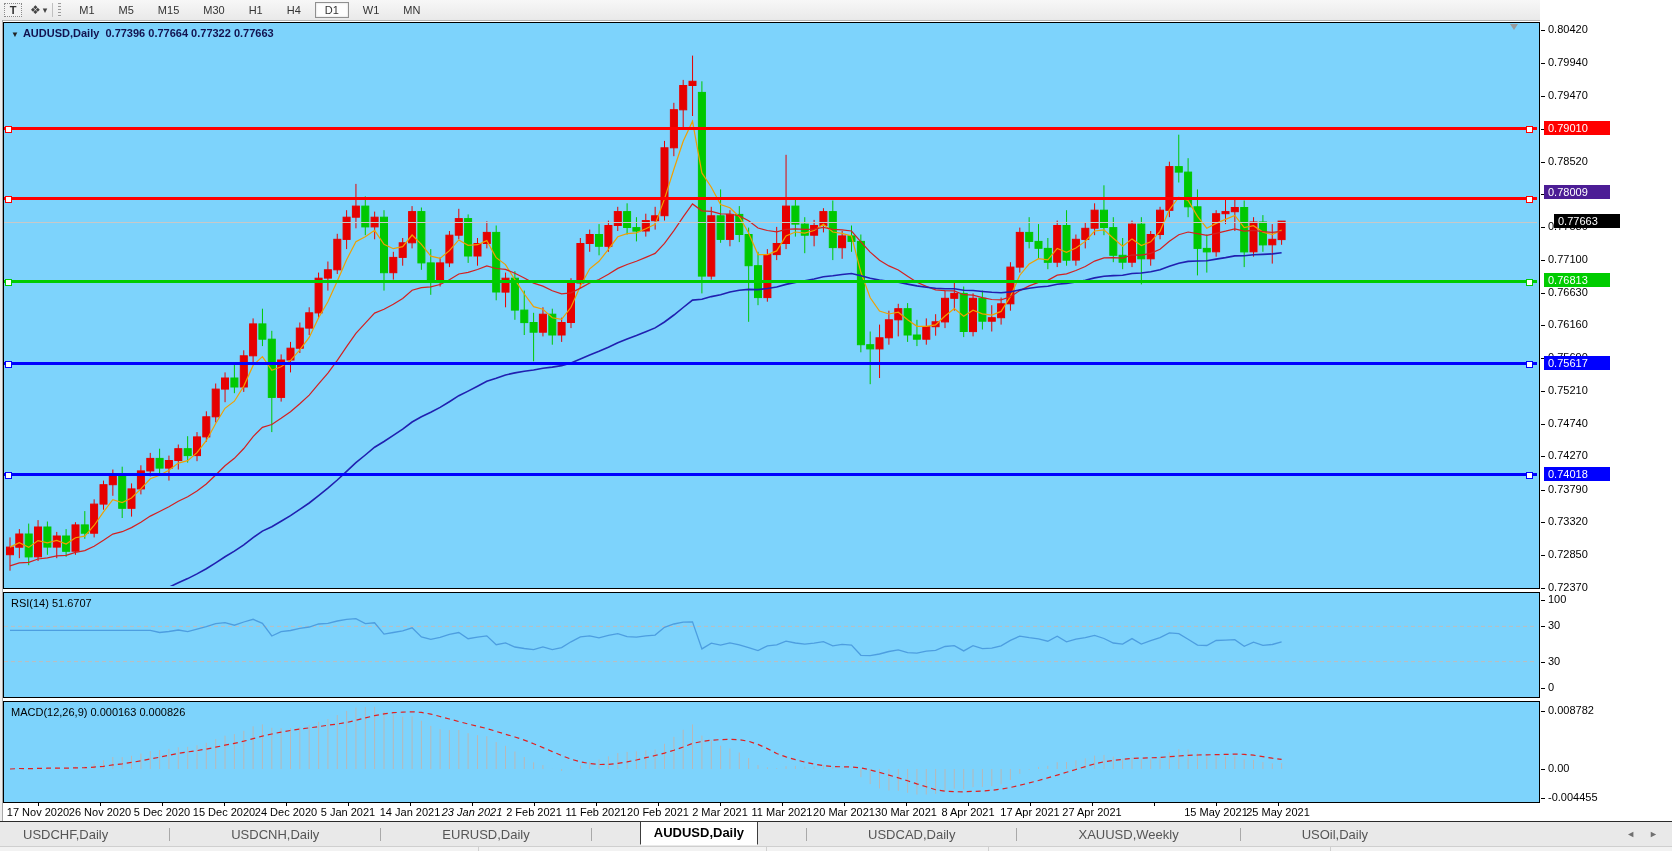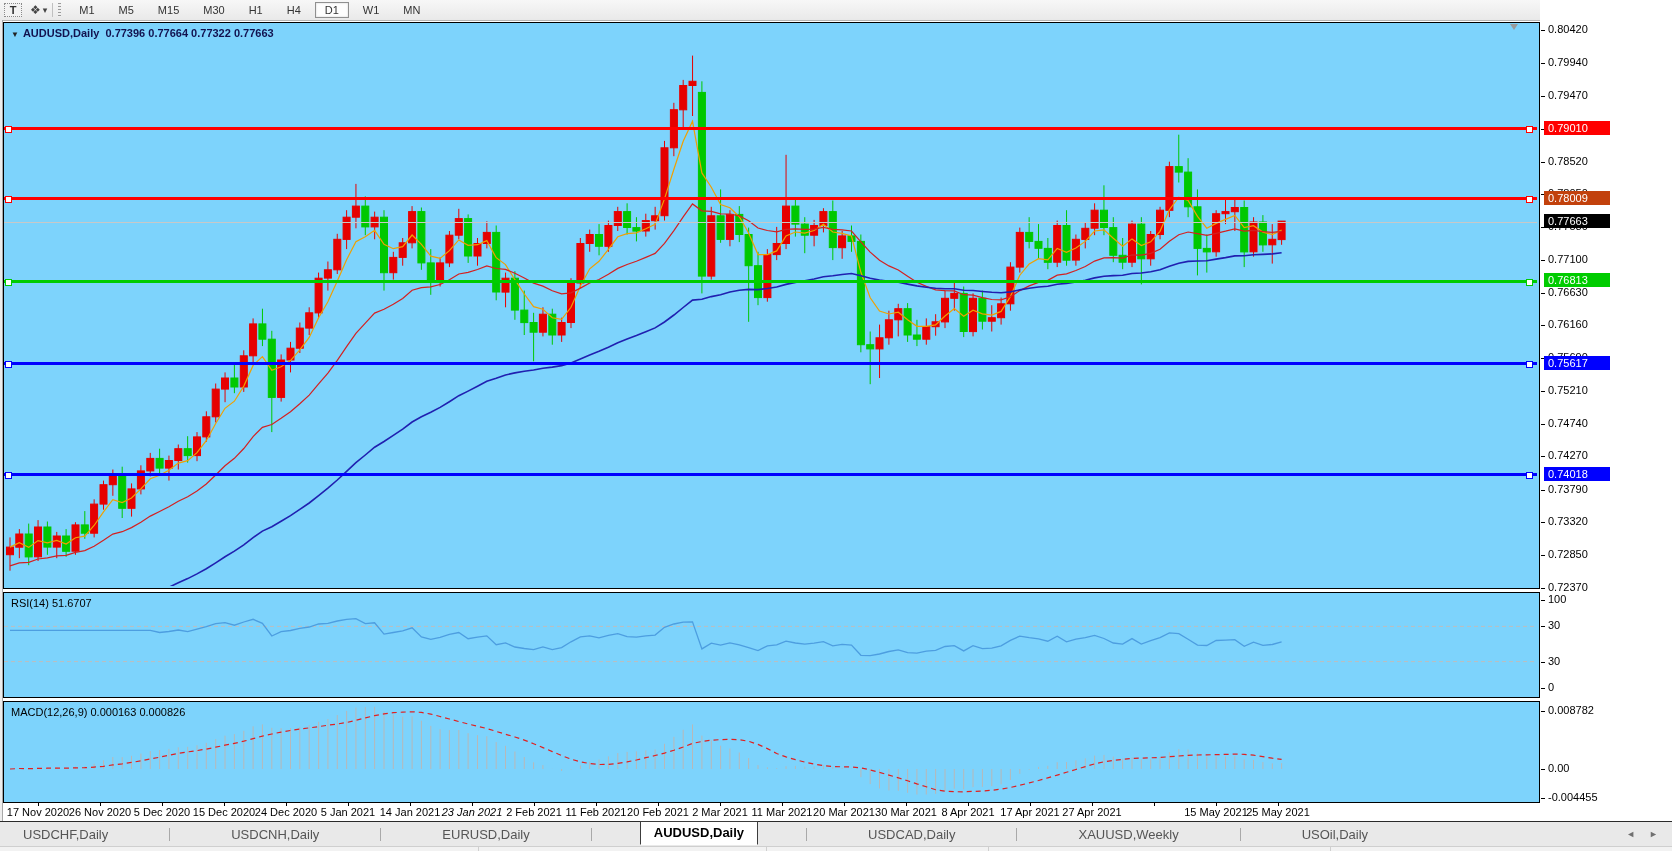--- a/index.html
+++ b/index.html
@@ -525,21 +525,21 @@
       <line x1="1258.9" y1="67" x2="1258.9" y2="60.1" stroke="#B8B8B8" stroke-width="1"></line>
       <line x1="1268.3" y1="67" x2="1268.3" y2="61.4" stroke="#B8B8B8" stroke-width="1"></line>
       <line x1="1277.6" y1="67" x2="1277.6" y2="61.2" stroke="#B8B8B8" stroke-width="1"></line>
       <polyline points="6.0,67.0 15.3,66.5 24.7,66.7 34.0,66.4 43.4,66.2 52.8,66.1 62.1,66.1 71.5,65.9 80.8,65.7 90.1,65.1 99.5,64.3 108.8,62.9 118.2,61.8 127.5,60.4 136.9,58.9 146.3,57.0 155.6,55.2 164.9,53.3 174.3,51.4 183.7,49.9 193.0,48.6 202.3,47.1 211.7,45.2 221.0,43.2 230.4,41.3 239.8,39.2 249.1,36.7 258.4,34.1 267.8,32.0 277.1,30.1 286.5,28.5 295.8,27.1 305.2,25.9 314.6,24.6 323.9,23.2 333.3,22.0 342.6,20.5 351.9,18.3 361.3,15.9 370.6,13.6 380.0,11.9 389.3,10.7 398.7,10.1 408.1,9.8 417.4,10.4 426.8,12.1 436.1,14.5 445.4,17.0 454.8,19.6 464.1,22.0 473.5,24.3 482.8,26.5 492.2,29.4 501.5,32.2 510.9,35.0 520.3,38.1 529.6,41.7 538.9,45.6 548.3,49.6 557.6,53.5 567.0,57.2 576.4,59.8 585.7,61.6 595.0,62.5 604.4,62.4 613.8,61.4 623.1,59.9 632.4,58.0 641.8,55.7 651.1,53.5 660.5,51.1 669.9,48.3 679.2,45.0 688.5,41.4 697.9,39.5 707.3,38.2 716.6,37.6 725.9,37.4 735.3,37.7 744.6,39.3 754.0,42.4 763.4,46.6 772.7,51.5 782.0,54.9 791.4,57.7 800.8,60.1 810.1,62.1 819.4,63.5 828.8,64.5 838.1,64.8 847.5,64.9 856.9,65.9 866.2,67.9 875.5,70.4 884.9,73.1 894.3,75.8 903.6,78.8 912.9,81.9 922.3,84.8 931.6,87.7 941.0,89.2 950.3,89.7 959.7,89.8 969.0,89.4 978.4,89.0 987.8,88.3 997.1,87.1 1006.4,85.5 1015.8,83.3 1025.2,80.9 1034.5,78.5 1043.8,75.8 1053.2,73.1 1062.5,70.3 1071.9,67.5 1081.3,64.6 1090.6,61.9 1100.0,59.8 1109.3,58.3 1118.6,57.4 1128.0,56.5 1137.3,56.1 1146.7,55.8 1156.0,55.4 1165.4,54.7 1174.8,54.0 1184.1,53.4 1193.5,53.0 1202.8,52.8 1212.1,52.7 1221.5,52.4 1230.8,52.1 1240.2,52.3 1249.5,53.2 1258.9,54.6 1268.3,56.2 1277.6,57.3" fill="none" stroke="#E02020" stroke-width="1.2" stroke-dasharray="5 4"></polyline>
     </svg>
   <div class="pane-label">MACD(12,26,9) 0.000163 0.000826</div>
 </div>
 
 <div class="axis" id="axisLayer">
     <div class="linelab" style="top: 120.741px; background: rgb(255, 0, 0);">0.79010</div>
-    <div class="linelab" style="top: 191px; background: #c2410c;">0.78009</div>
+    <div class="linelab" style="top: 185px; background: #4c1d95;">0.78009</div>
     <div class="linelab" style="top: 273.037px; background: rgb(0, 204, 0);">0.76813</div>
     <div class="linelab" style="top: 355.944px; background: rgb(0, 0, 255);">0.75617</div>
     <div class="linelab" style="top: 466.787px; background: rgb(0, 0, 255);">0.74018</div>
     <div class="tickdash" style="top: 30px;"></div>
     <div class="ticklab" style="top: 23px;">0.80420</div>
     <div class="tickdash" style="top: 63.2736px;"></div>
     <div class="ticklab" style="top: 56.2736px;">0.79940</div>
     <div class="tickdash" style="top: 95.854px;"></div>
     <div class="ticklab" style="top: 88.854px;">0.79470</div>
     <div class="tickdash" style="top: 129.128px;"></div>
@@ -565,21 +565,21 @@
     <div class="tickdash" style="top: 456.318px;"></div>
     <div class="ticklab" style="top: 449.318px;">0.74270</div>
     <div class="tickdash" style="top: 489.592px;"></div>
     <div class="ticklab" style="top: 482.592px;">0.73790</div>
     <div class="tickdash" style="top: 522.172px;"></div>
     <div class="ticklab" style="top: 515.172px;">0.73320</div>
     <div class="tickdash" style="top: 554.752px;"></div>
     <div class="ticklab" style="top: 547.752px;">0.72850</div>
     <div class="tickdash" style="top: 588.026px;"></div>
     <div class="ticklab" style="top: 581.026px;">0.72370</div>
-    <div class="linelab" style="top: 214.115px; background: rgb(0, 0, 0);">0.77663</div>
+    <div class="linelab" style="top: 214.115px; background: rgb(0, 0, 0); margin-left: 10px;">0.77663</div>
     <div class="tickdash" style="top: 600px;"></div>
     <div class="ticklab" style="top: 593px;">100</div>
     <div class="tickdash" style="top: 626.4px;"></div>
     <div class="ticklab" style="top: 619.4px;">30</div>
     <div class="tickdash" style="top: 661.6px;"></div>
     <div class="ticklab" style="top: 654.6px;">30</div>
     <div class="tickdash" style="top: 688px;"></div>
     <div class="ticklab" style="top: 681px;">0</div>
     <div class="tickdash" style="top: 711.004px;"></div>
     <div class="ticklab" style="top: 704.004px;">0.008782</div>

